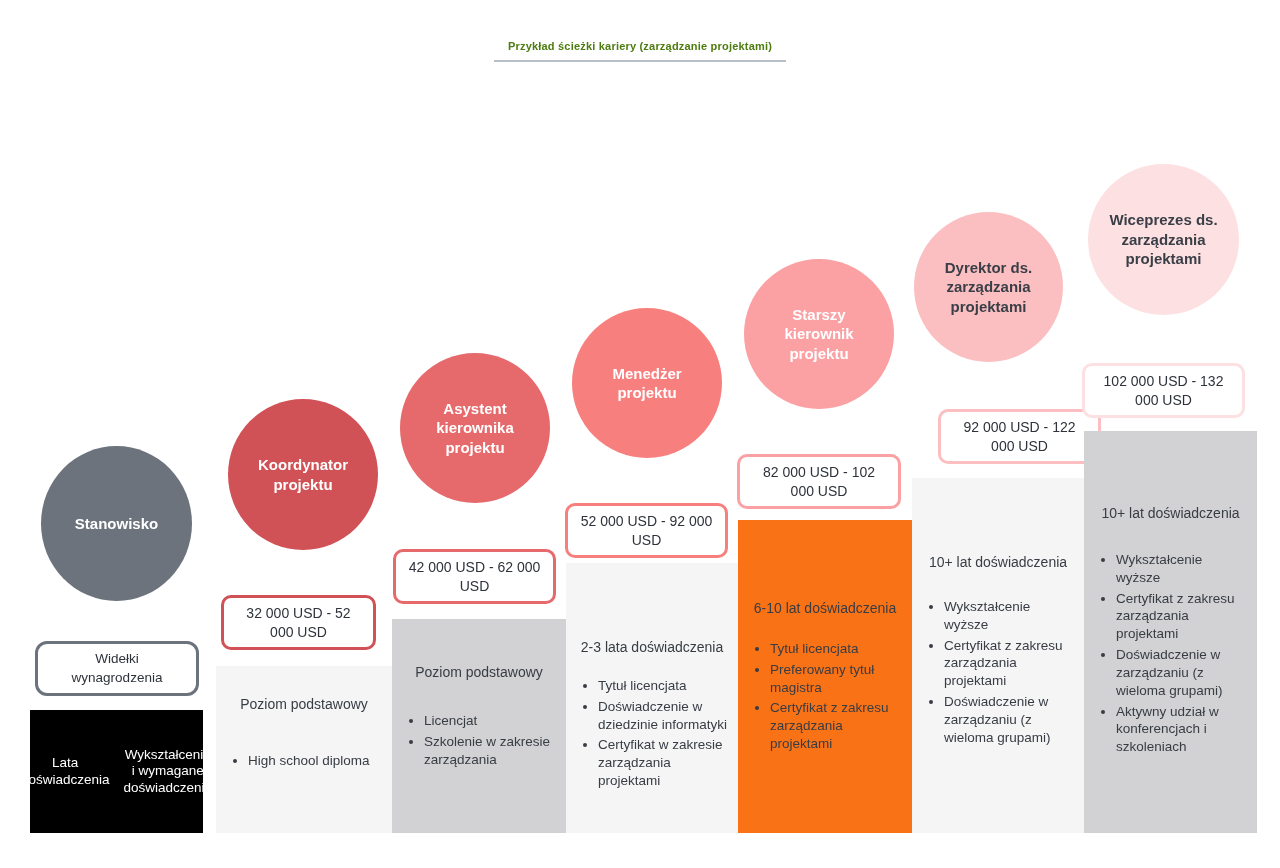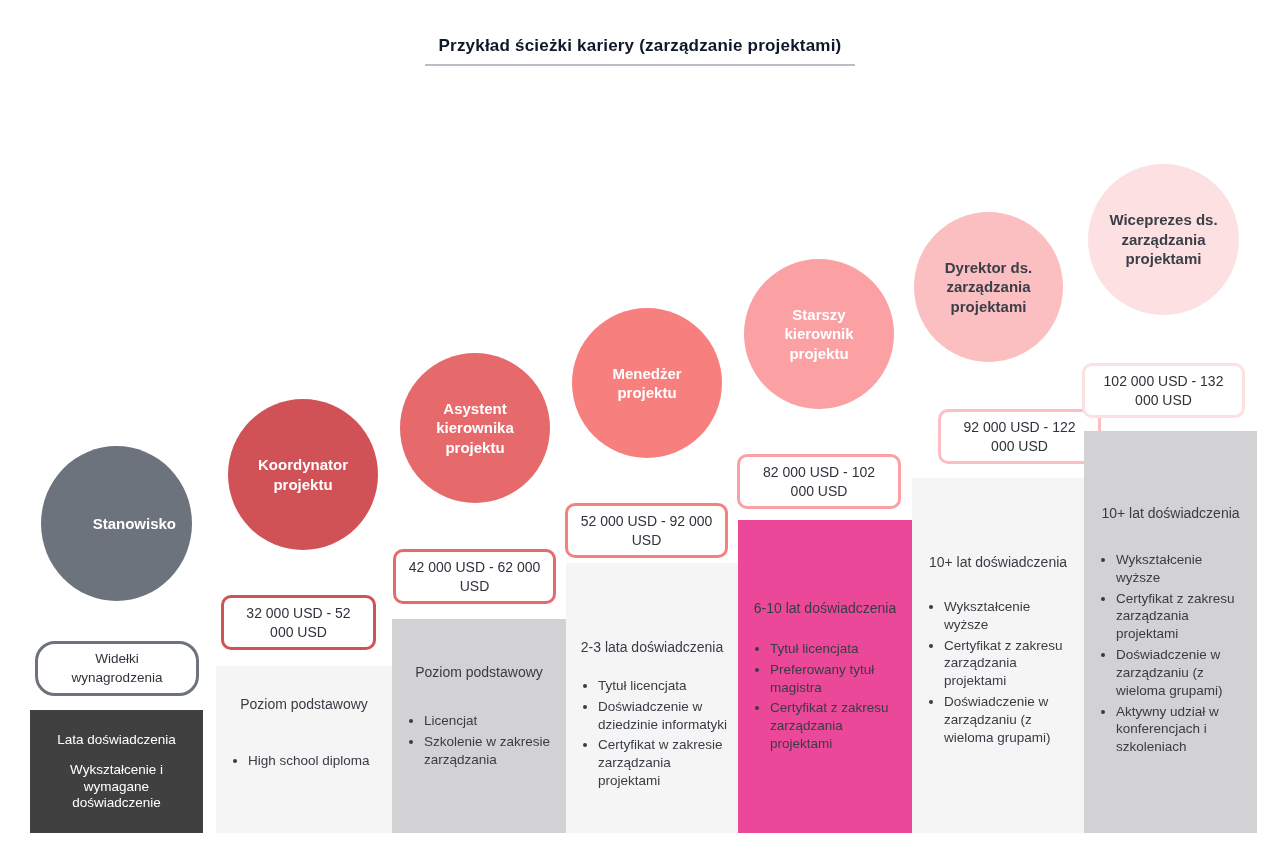--- a/index.html
+++ b/index.html
@@ -4,48 +4,48 @@
 <style>
   html,body { margin:0; padding:0; background:#ffffff; }
   .canvas {
     position:relative; width:1280px; height:868px; background:#ffffff;
     font-family:"Liberation Sans", sans-serif; overflow:hidden;
   }
 
   
   .header { position:absolute; top:36px; left:0; width:100%; text-align:center; }
   .title {
-    display:inline-block; font-size:17px; font-weight:bold; color:#0f172a;
+    display:inline-block; font-size:11px; font-weight:bold; color:#4d7c0f;
     letter-spacing:.2px; padding:0 14px 8px 14px; border-bottom:2px solid #b9bfc6;
   }
   .subtitle { margin-top:9px; font-size:11.5px; color:#a7acb4; }
   .subtitle .sep { display:inline-block; padding:0 10px; color:#b9bfc6; font-size:13px; vertical-align:-1px; }
 
   
   .circle {
     position:absolute; border-radius:50%;
     display:flex; align-items:center; justify-content:center;
     text-align:center; font-weight:bold; font-size:15px; line-height:1.3;
     padding:0 16px; box-sizing:border-box;
   }
-  .legend-circle { left:41px; top:446px; width:151px; height:155px; background:#6c737d; color:#ffffff;justify-content:flex-end; }
+  .legend-circle { left:41px; top:446px; width:151px; height:155px; background:#6c737d; color:#ffffff; }
   .s1 .circle { left:228px; top:399px; width:150px; height:151px; }
   .s2 .circle { left:400px; top:353px; width:150px; height:150px; }
   .s3 .circle { left:572px; top:308px; width:150px; height:150px; }
   .s4 .circle { left:744px; top:259px; width:150px; height:150px; }
   .s5 .circle { left:914px; top:212px; width:149px; height:150px; }
   .s6 .circle { left:1088px; top:164px; width:151px; height:151px; }
 
   
   .sbox {
     position:absolute; background:#ffffff; border:3px solid #6c737d; border-radius:10px;
     display:flex; align-items:center; justify-content:center; text-align:center;
     font-size:14px; color:#2e323a; line-height:1.35; box-sizing:border-box; padding:2px 10px;
   }
-  .legend-sbox { left:35px; top:641px; width:164px; height:55px; border-radius:20px; font-size:13.5px; }
+  .legend-sbox { left:35px; top:641px; width:164px; height:55px; border-radius:12px; font-size:13.5px; }
   .s1 .sbox { left:221px; top:595px; width:155px; height:55px; }
   .s2 .sbox { left:393px; top:549px; width:163px; height:55px; }
   .s3 .sbox { left:565px; top:503px; width:163px; height:55px; }
   .s4 .sbox { left:737px; top:454px; width:164px; height:55px; }
   .s5 .sbox { left:938px; top:409px; width:163px; height:55px; }
   .s6 .sbox { left:1082px; top:363px; width:163px; height:55px; }
 
   
   .col {
     position:absolute; box-sizing:border-box; color:#383c43;
@@ -63,22 +63,22 @@
   .s1 .col ul { margin-top:40px; }
   .s2 .col ul { margin-top:32px; }
   .s3 .col ul { margin-top:22px; }
   .s4 .col ul { margin-top:24px; }
   .s5 .col ul { margin-top:28px; }
   .s6 .col ul { margin-top:30px; }
 
   
   .legend-exp {
     position:absolute; left:30px; top:710px; width:173px; height:123px;
-    background:#404040; color:#ffffff; box-sizing:border-box;
-    display:flex; flex-direction:column; align-items:center; justify-content:center;
+    background:#000000; color:#ffffff; box-sizing:border-box;
+    display:flex; flex-direction:row; align-items:center; justify-content:center;
     gap:14px; text-align:center; font-size:13.5px; line-height:1.22; padding:8px 12px;
   }
 </style>
 </head>
 <body>
 
 <div class="canvas">
 
   <div class="header">
     <div class="title">Przykład ścieżki kariery (zarządzanie projektami)</div>
@@ -143,21 +143,21 @@
     </div>
   </div>
 
   <div class="stage s4">
     <div class="circle" style="background-color: rgb(251, 160, 163); color: rgb(255, 255, 255);">
       <span>Starszy kierownik projektu</span>
     </div>
     <div class="sbox" style="border-color: rgb(251, 160, 163);">
       <span>82 000 USD - 102 000 USD</span>
     </div>
-    <div class="col" style="background-color: #ec4899;">
+    <div class="col" style="background-color: #f97316;">
       <p class="heading">6-10 lat doświadczenia</p>
       <ul>
         <li>Tytuł licencjata</li>
         <li>Preferowany tytuł magistra</li>
         <li>Certyfikat z zakresu zarządzania projektami</li>
       </ul>
     </div>
   </div>
 
   <div class="stage s5">

